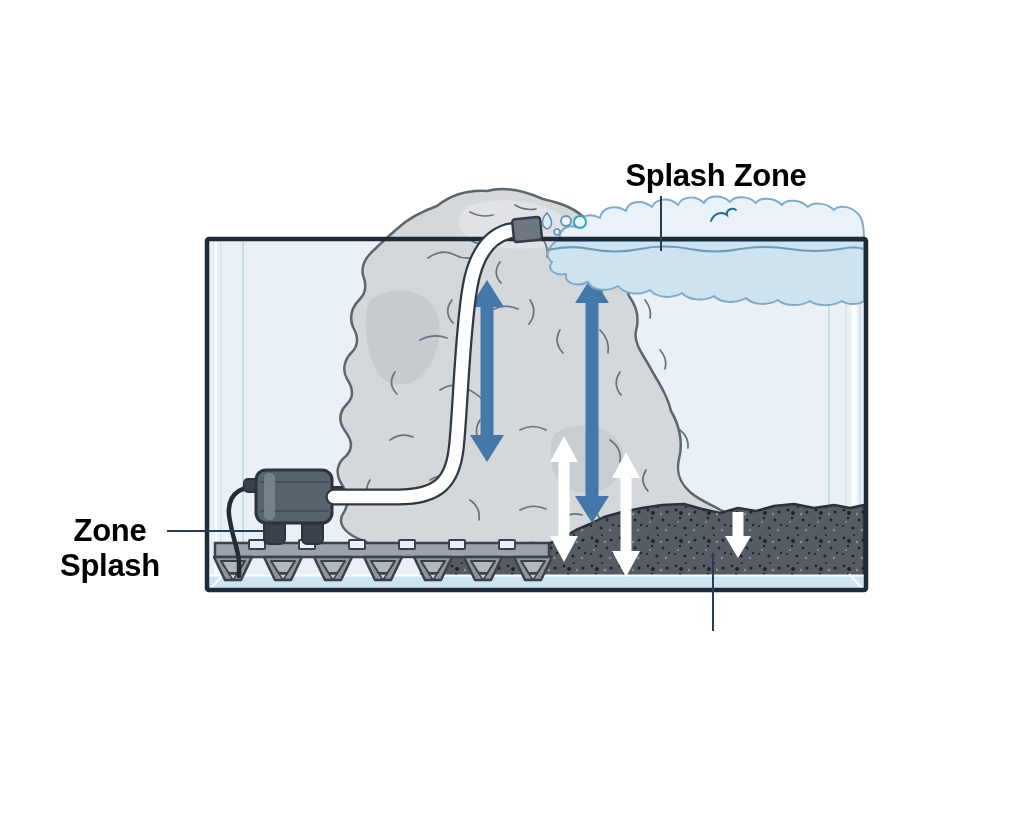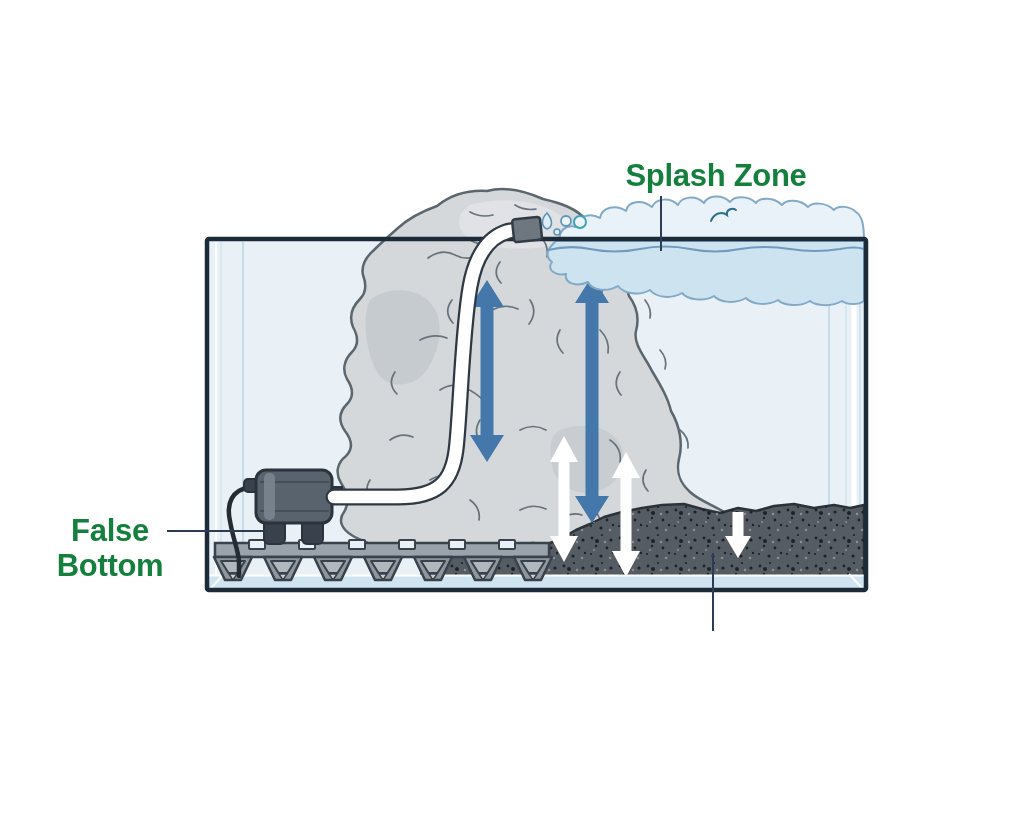--- a/index.html
+++ b/index.html
@@ -6,21 +6,21 @@
   .canvas{
     position:relative;
     width:1024px;height:819px;
     background:#ffffff;
     overflow:hidden;
     font-family:"Liberation Sans", sans-serif;
   }
   svg{position:absolute;left:0;top:0;}
   .diagram-label{
     position:absolute;
-    color:#15803d;
+    color:#000000;
     font-weight:700;
     font-size:31px;
     line-height:35px;
     text-align:center;
     letter-spacing:-0.3px;
     user-select:none;
   }
 </style>
 </head>
 <body>
@@ -225,16 +225,16 @@
     <line x1="661" y1="196" x2="661" y2="251"></line>
     <line x1="167" y1="531" x2="267" y2="531"></line>
     <line x1="713" y1="553" x2="713" y2="631"></line>
   </g>
 </svg>
 
 <div class="diagram-label" style="left:516px;top:158px;width:400px;">
   <span>Splash Zone</span>
 </div>
 <div class="diagram-label" style="left:10px;top:513px;width:200px;">
-  <div>False</div>
-  <div>Bottom</div>
+  <div>Zone</div>
+  <div>Splash</div>
 </div>
 </div>
 
 </body></html>

